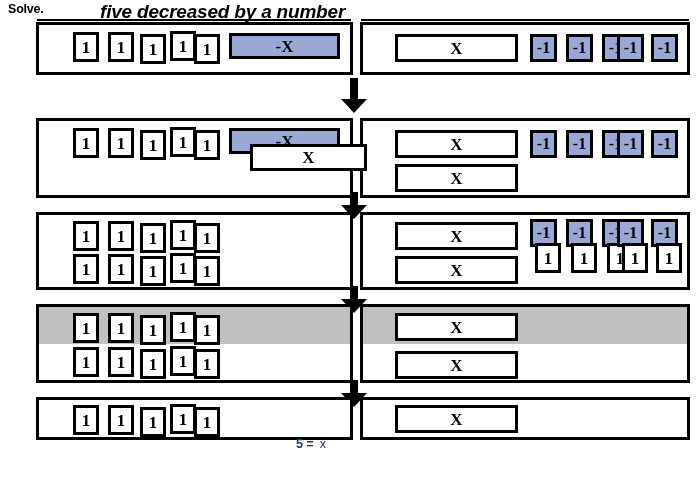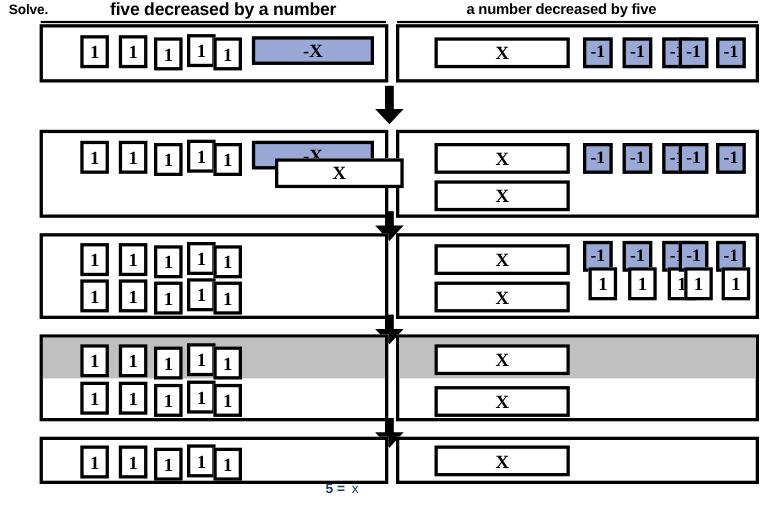--- a/index.html
+++ b/index.html
@@ -23,21 +23,21 @@
   
   .hdr {
     position: absolute;
     font-weight: bold;
     color: #000000;
     white-space: nowrap;
     font-size: 13px;
     letter-spacing: -0.2px;
   }
   #solve-label { left: 8px;  top: 2px; font-size: 12.5px; }
-  #hdr-left    { left: 100px; top: 1px; font-size: 16px; }
+  #hdr-left    { left: 100px; top: 1px; font-size: 19px; font-style: italic; }
   #hdr-right   { left: 424px; top: 1px; font-size: 13.5px; }
 
   .hdr-rule {
     position: absolute;
     height: 2px;
     background: #000000;
   }
   #rule-left  { left: 37px;  top: 19px; width: 314px; }
   #rule-right { left: 361px; top: 19px; width: 328px; }
 
@@ -171,21 +171,20 @@
     letter-spacing: -0.2px;
   }
 </style>
 </head>
 <body>
 
 <div id="stage">
 
   <div class="hdr" id="solve-label">Solve.</div>
   <div class="hdr" id="hdr-left">five decreased by a number</div>
-  <div class="hdr" id="hdr-right">a number decreased by five</div>
   <div class="hdr-rule" id="rule-left"></div>
   <div class="hdr-rule" id="rule-right"></div>
 
   <div class="panel panel-left row1">
     <div class="tile tile-one" style="left:34px;  top:7px;">1</div>
     <div class="tile tile-one" style="left:69px;  top:7px;">1</div>
     <div class="tile tile-one" style="left:101px; top:9px;">1</div>
     <div class="tile tile-one" style="left:131px; top:6px;">1</div>
     <div class="tile tile-one" style="left:155px; top:9px;">1</div>
     <div class="tile tile-negx" style="left:190px; top:8px;">-X</div>

